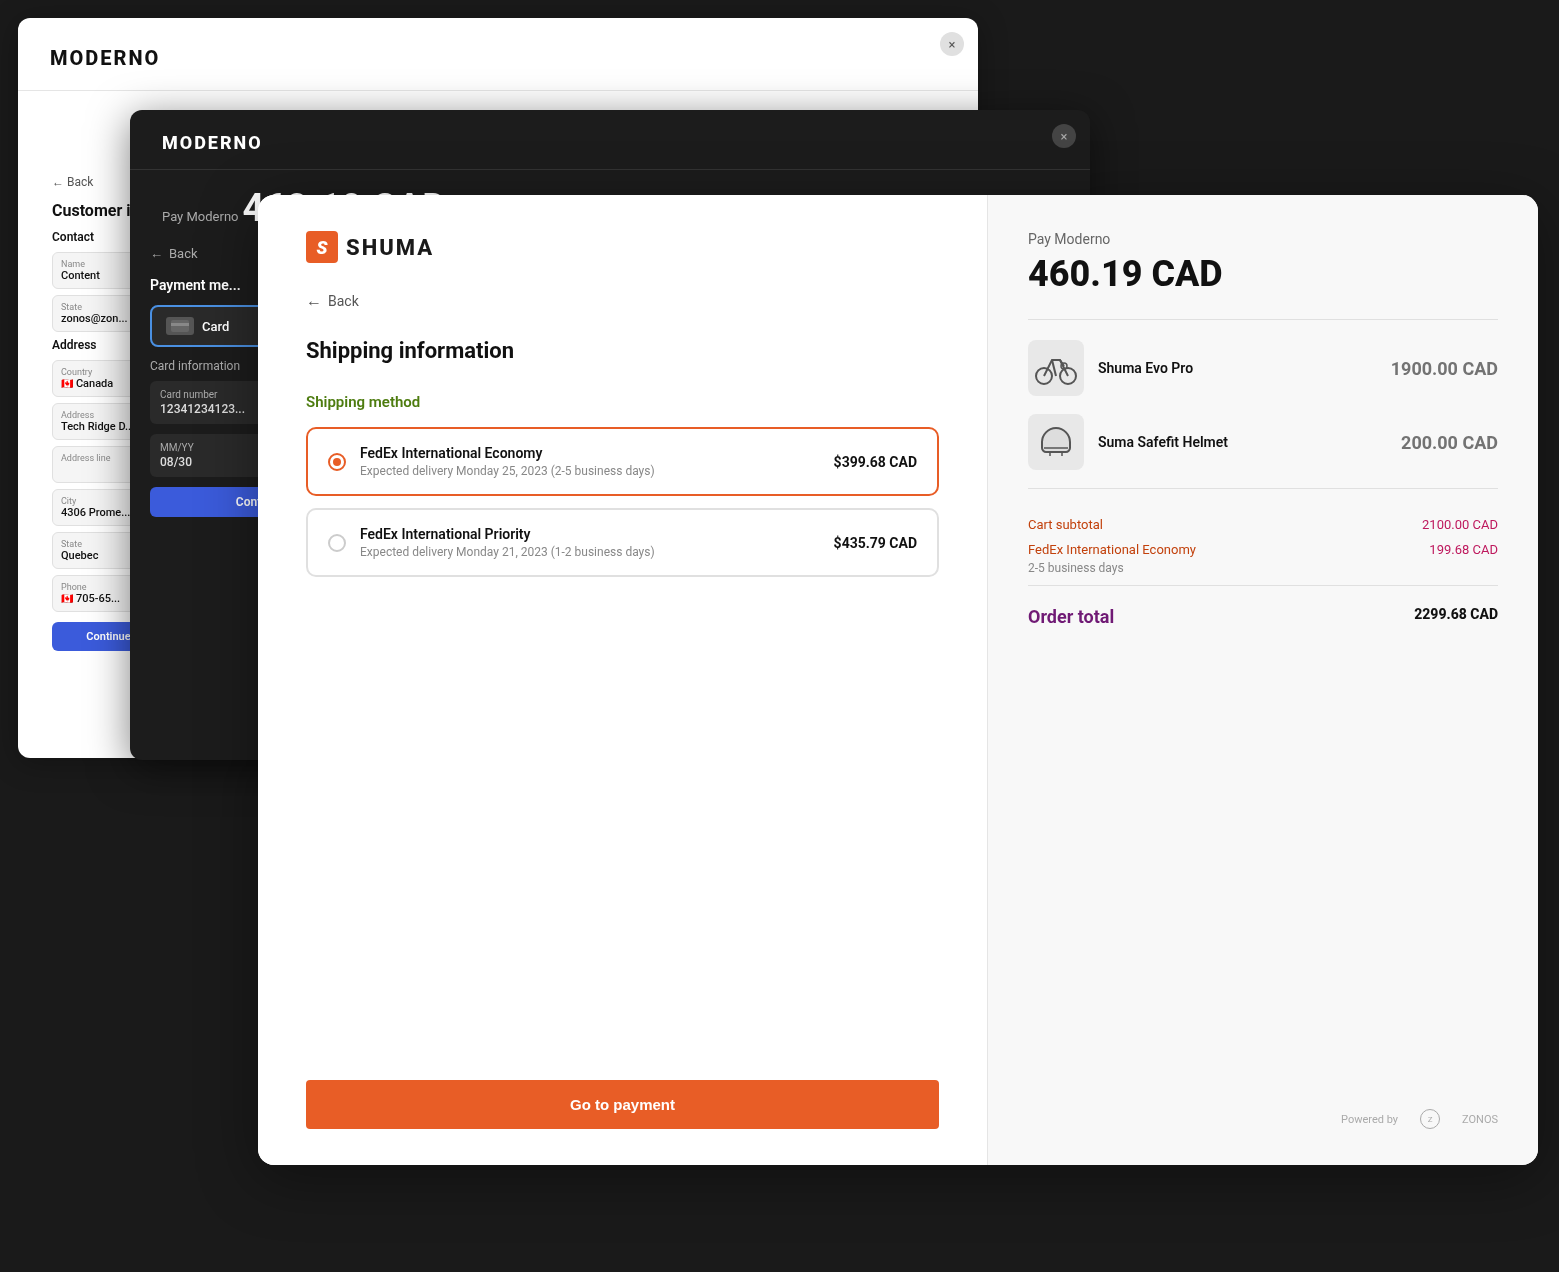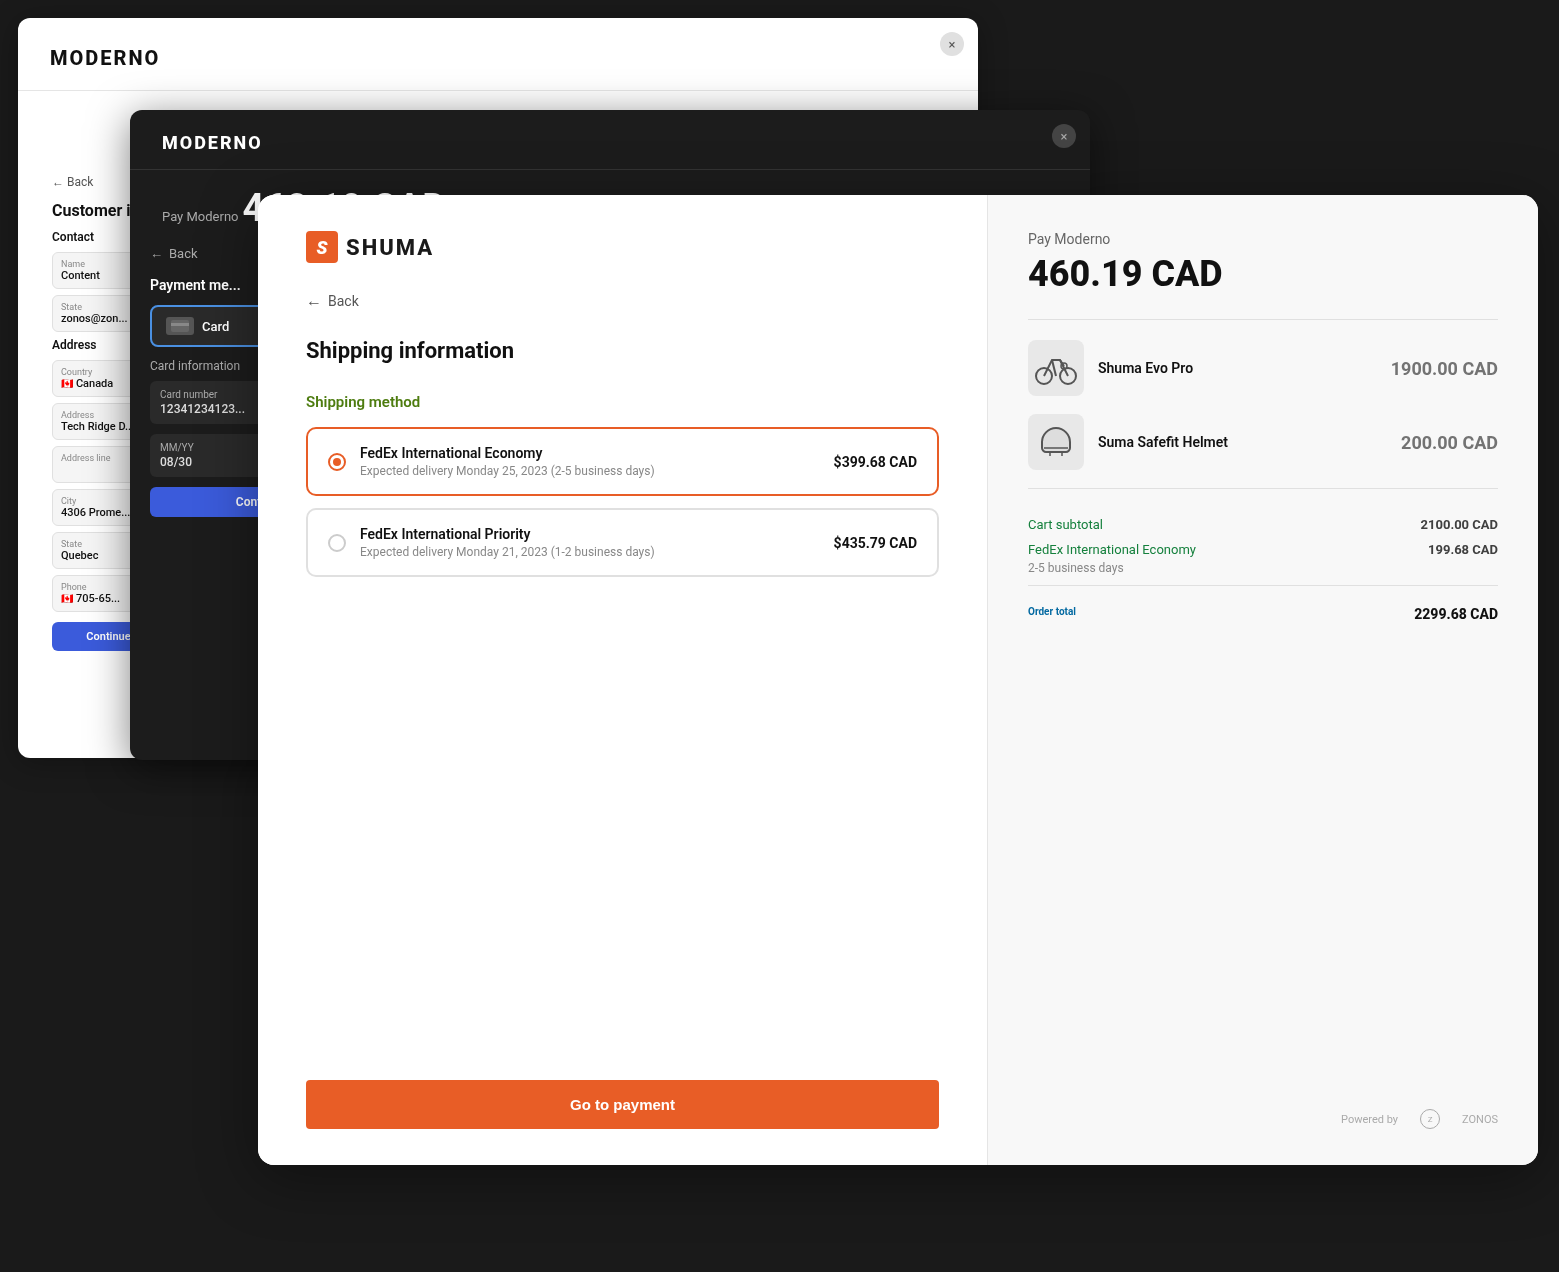--- a/index.html
+++ b/index.html
@@ -236,24 +236,24 @@
       font-size: 24px;
       overflow: hidden;
     }
     .product-name { font-size: 14px; font-weight: 600; color: #111; flex: 1; }
     .product-price { font-size: 18px; font-weight: 700; color: #737373; }
     .summary-section { margin-top: 8px; }
     .summary-row {
       display: flex; justify-content: space-between; align-items: flex-start;
       margin-bottom: 10px;
     }
-    .summary-label { font-size: 13px; color: #15803d; }
-    .summary-value { font-size: 13px; color: #404040; font-weight: 700; }
+    .summary-label { font-size: 13px; color: #c2410c; }
+    .summary-value { font-size: 13px; color: #be185d; font-weight: 400; }
     .summary-sub { font-size: 12px; color: #888; margin-top: 4px; }
-    .summary-row.total .summary-label { font-size: 10px; font-weight: 700; color: #0369a1; text-align: right; }
+    .summary-row.total .summary-label { font-size: 18px; font-weight: 700; color: #701a75; text-align: right; }
     .summary-row.total .summary-value { font-size: 14px; font-weight: 800; color: #111; }
     .powered-by {
       margin-top: auto;
       display: flex; align-items: center; gap: 22px;
       font-size: 11px; color: #aaa; justify-content: flex-end;
     }
     .zonos-logo-circle {
       width: 20px; height: 20px; border-radius: 50%; border: 1.5px solid #aaa;
       display: flex; align-items: center; justify-content: center;
       font-size: 8px; color: #aaa;

